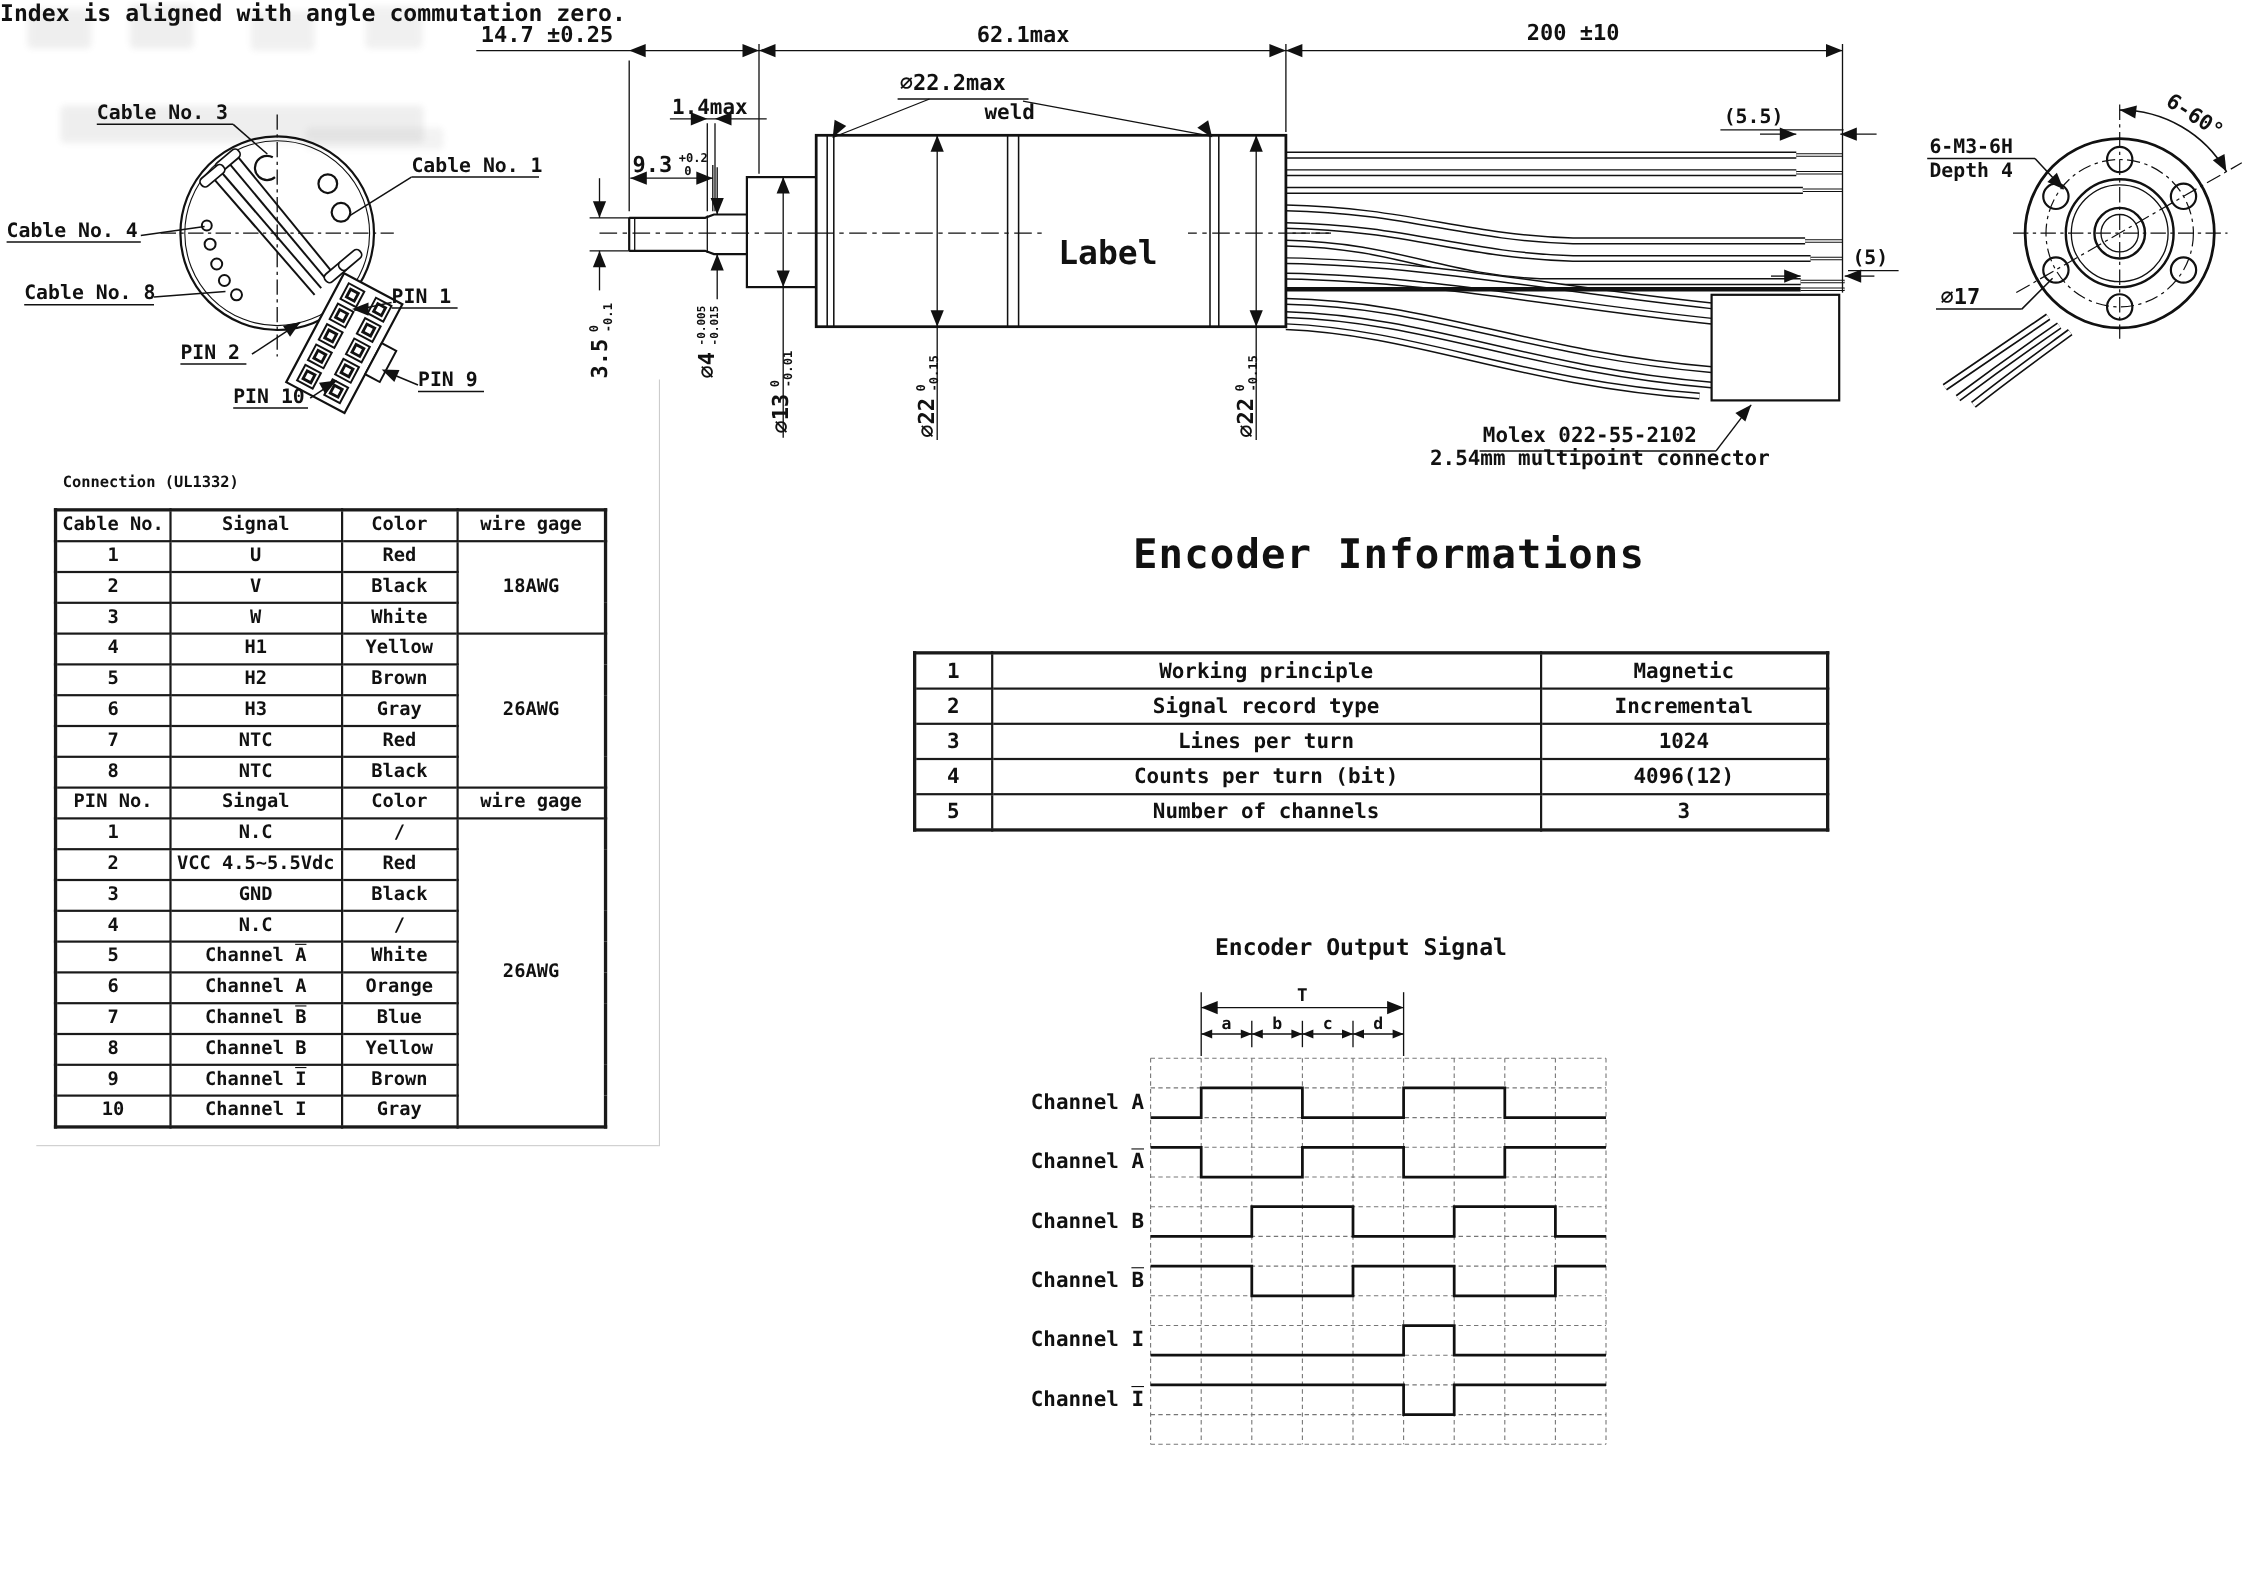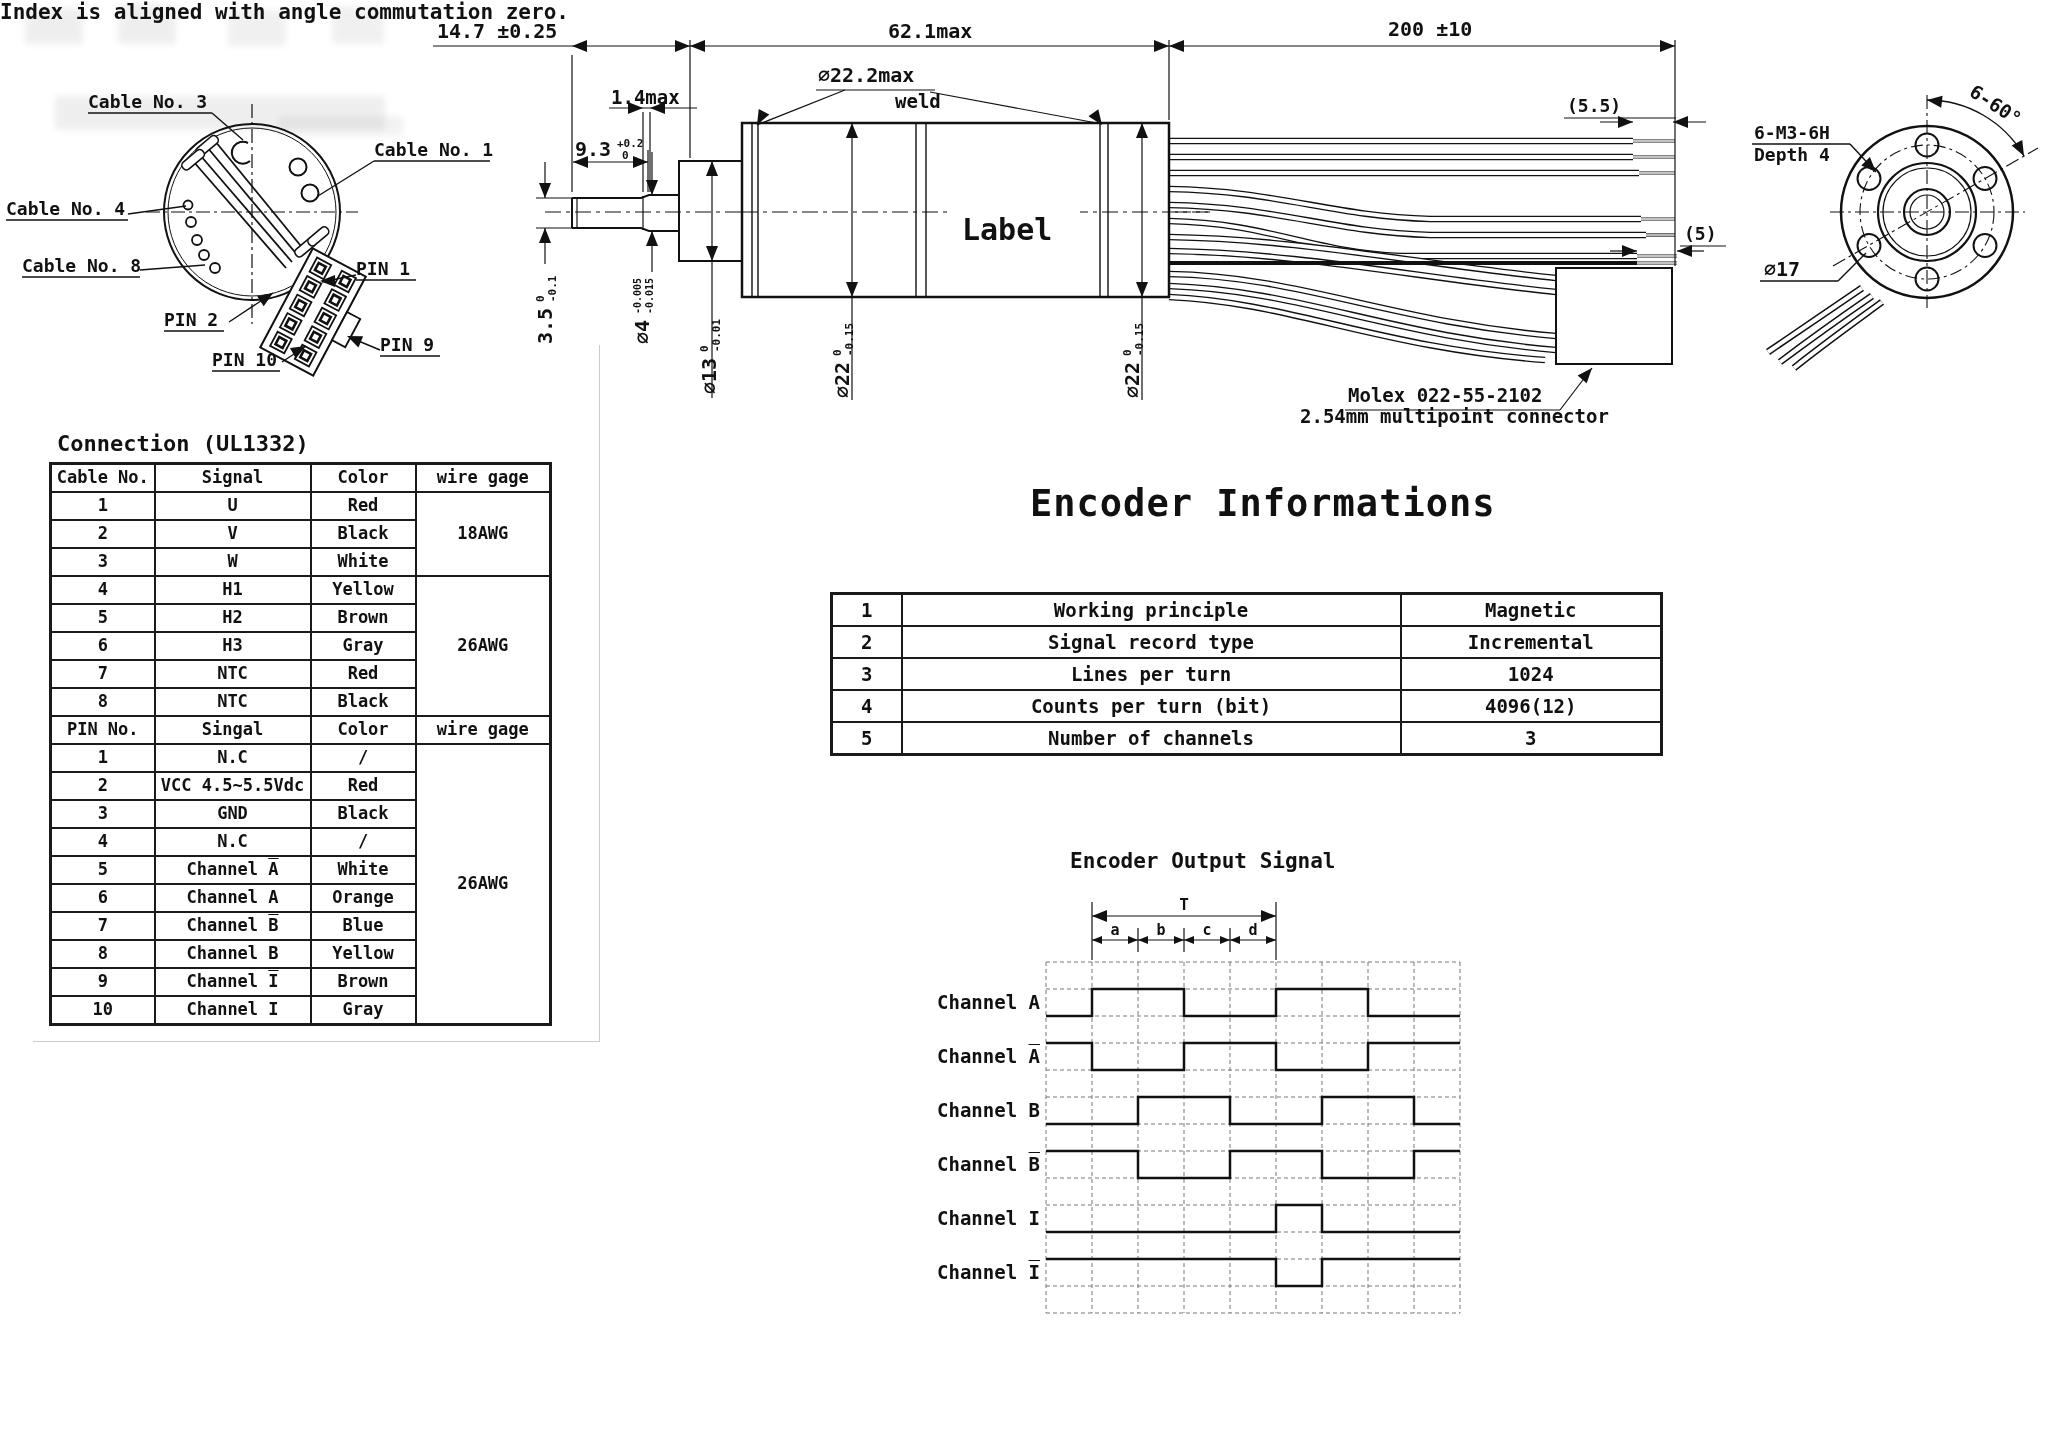--- a/index.html
+++ b/index.html
@@ -5,22 +5,22 @@
   html,body{margin:0;padding:0;background:#fff;}
   #stage{position:relative;width:2048px;height:1433px;background:#fff;overflow:hidden;
          font-family:"DejaVu Sans Mono","Liberation Mono",monospace;color:#111;}
   #drawing{position:absolute;left:0;top:0;}
   svg text{font-family:"DejaVu Sans Mono","Liberation Mono",monospace;font-weight:bold;fill:#111;}
   .hud>div{position:absolute;}
   .smudge{position:absolute;background:#666;filter:blur(3px);border-radius:4px;}
   .hairline{position:absolute;background:#ccc;}
 
   .big-title{font-size:37px;font-weight:bold;letter-spacing:1px;text-align:center;white-space:nowrap;}
-  .mid-title{font-size:21px;font-weight:bold;text-align:left;white-space:nowrap;}
-  .small-title{font-size:22px;font-weight:bold;white-space:nowrap;}
+  .mid-title{font-size:21px;font-weight:bold;text-align:right;white-space:nowrap;}
+  .small-title{font-size:14px;font-weight:bold;white-space:nowrap;}
   .note-line{font-size:21px;font-weight:bold;white-space:nowrap;line-height:24px;}
 
   table{border-collapse:collapse;table-layout:fixed;background:#fff;}
   #conn-table{width:500px;border:3px solid #1a1a1a;}
   #conn-table td,#conn-table th{border:2px solid #1a1a1a;font-size:17px;font-weight:bold;
       text-align:center;vertical-align:middle;padding:0;height:26px;line-height:1.05;overflow:hidden;}
   #param-table{width:830px;border:3px solid #1a1a1a;}
   #param-table td,#param-table th{border:2px solid #1a1a1a;font-size:19px;font-weight:bold;
       text-align:center;vertical-align:middle;padding:0;height:30px;overflow:hidden;}
   #param-table th.ptitle{text-align:left;padding-left:135px;}

